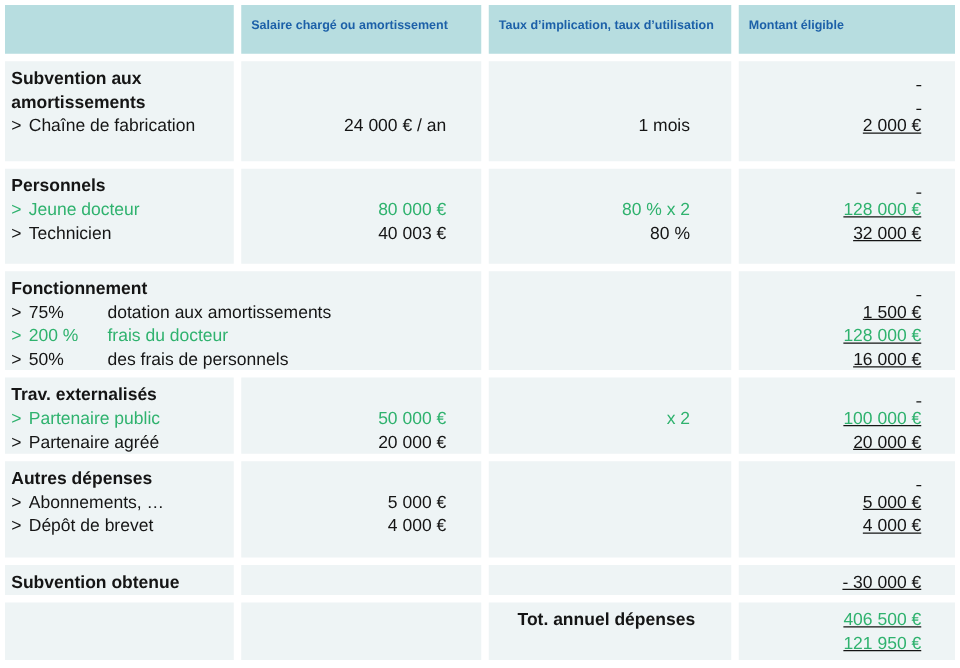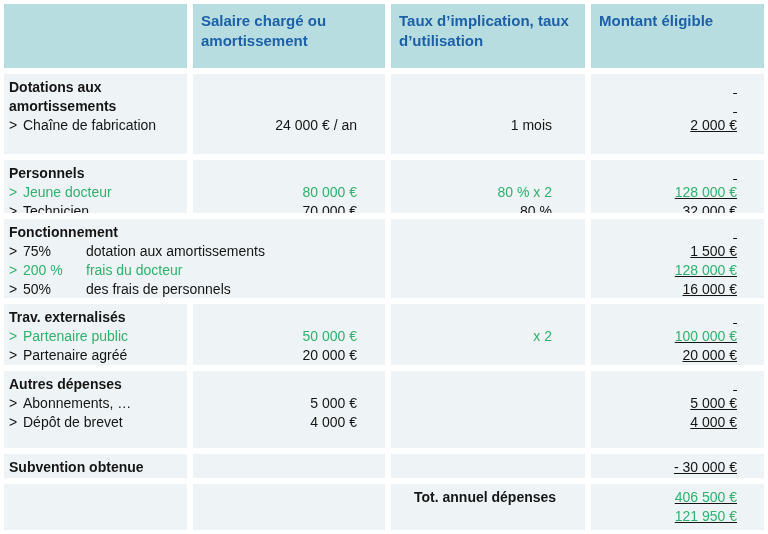--- a/index.html
+++ b/index.html
@@ -20,22 +20,22 @@
     display:flex;flex-direction:column;gap:6px;
   }
   .band{
     display:grid;
     grid-template-columns:183px 192px 194px 173px;
     column-gap:6px;
   }
   .band.merged{grid-template-columns:381px 194px 173px;}
   .hcell{
     background:var(--header-bg);color:var(--header-text);
-    font-weight:bold;font-size:15px;line-height:20px;
-    padding:7px 8px 0 8px;height:64px;
+    font-weight:bold;font-size:10px;line-height:20px;
+    padding:7px 8px 0 8px;height:39px;
   }
   .cell{
     background:var(--row-bg);
     font-size:14px;
     padding-top:4px;
     overflow:hidden;
   }
   .cell.label{padding-left:5px;padding-right:3px;}
   .cell.salaire{padding-right:28px;}
   .cell.taux{padding-right:33px;}
@@ -55,50 +55,50 @@
 <div class="table">
   <div class="band">
     <div class="hcell"></div>
     <div class="hcell">Salaire chargé ou amortissement</div>
     <div class="hcell">Taux d’implication, taux d’utilisation</div>
     <div class="hcell">Montant éligible</div>
   </div>
   <div id="rows" style="display: flex; flex-direction: column; gap: 6px;">
       <div class="band" style="height: 80px;">
         <div class="cell label">
-          <div class="line b"><span>Dotations aux</span></div>
+          <div class="line b"><span>Subvention aux</span></div>
           <div class="line b"><span>amortissements</span></div>
           <div class="line"><span class="pre">&gt;</span><span>Chaîne de fabrication</span></div>
         </div>
         <div class="cell salaire">
           <div class="line"><span>&nbsp;</span></div>
           <div class="line"><span>&nbsp;</span></div>
           <div class="line"><span>24 000 € / an</span></div>
         </div>
         <div class="cell taux">
           <div class="line"><span>&nbsp;</span></div>
           <div class="line"><span>&nbsp;</span></div>
           <div class="line"><span>1 mois</span></div>
         </div>
         <div class="cell montant">
           <div class="line"><span>&nbsp;</span></div>
           <div class="line"><span>&nbsp;</span></div>
           <div class="line"><span>2 000 €</span></div>
         </div>
       </div>
-      <div class="band" style="height: 53px;">
+      <div class="band" style="height: 76px;">
         <div class="cell label">
           <div class="line b"><span>Personnels</span></div>
           <div class="line g"><span class="pre">&gt;</span><span>Jeune docteur</span></div>
           <div class="line"><span class="pre">&gt;</span><span>Technicien</span></div>
         </div>
         <div class="cell salaire">
           <div class="line"><span>&nbsp;</span></div>
           <div class="line g"><span>80 000 €</span></div>
-          <div class="line"><span>70 000 €</span></div>
+          <div class="line"><span>40 003 €</span></div>
         </div>
         <div class="cell taux">
           <div class="line"><span>&nbsp;</span></div>
           <div class="line g"><span>80 %  x 2</span></div>
           <div class="line"><span>80 %</span></div>
         </div>
         <div class="cell montant">
           <div class="line"><span>&nbsp;</span></div>
           <div class="line g"><span>128 000 €</span></div>
           <div class="line"><span>32 000 €</span></div>

